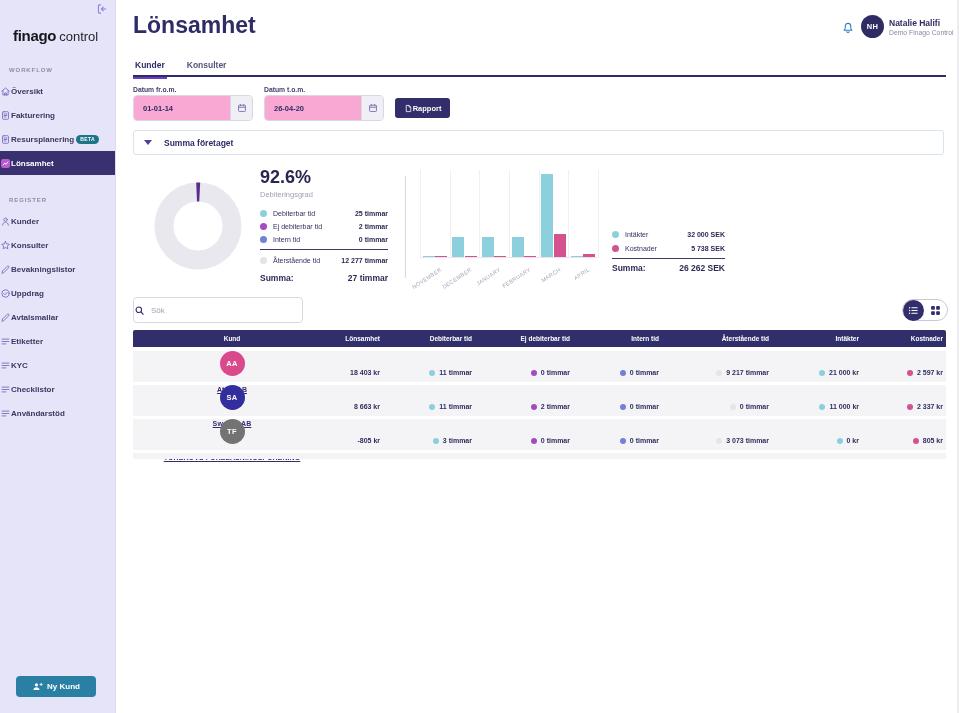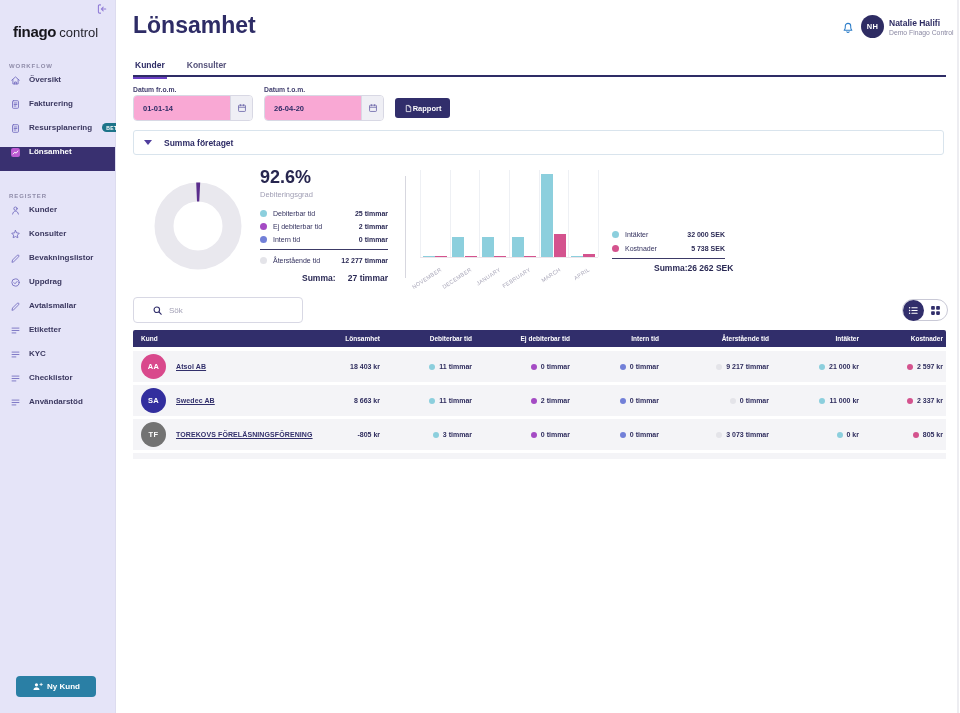--- a/index.html
+++ b/index.html
@@ -7,27 +7,27 @@
     font-family:"Liberation Sans", sans-serif; color:#312f6b; }
   body { position:relative; }
 
   
   .sidebar { position:absolute; left:0; top:0; width:116px; height:713px;
     background:#e5e4f8; border-right:1px solid #dddcef; }
   .collapse-btn { position:absolute; top:3px; right:6px; width:14px; height:14px;
     background:none; border:none; cursor:pointer; padding:0; }
   .collapse-btn svg { width:12px; height:12px; fill:none; stroke:#8f7ad6; stroke-width:1.4;
     stroke-linecap:round; stroke-linejoin:round; }
-  .logo { padding:15px 0 0 13px; white-space:nowrap;margin-top:8px; }
+  .logo { padding:27px 0 0 13px; white-space:nowrap; }
   .logo .brand { font-size:15px; font-weight:800; color:#17161c; letter-spacing:-.3px; }
   .logo .suffix { font-size:13px; font-weight:400; color:#26252e; margin-left:3px; }
   .section-label { margin:22px 0 6px 9px; font-size:6px; font-weight:bold;
     letter-spacing:.9px; color:#8f8ca9; }
-  .nav-item { display:flex; align-items:flex-start; height:24px; padding-left:10px;
-    gap:8px; cursor:pointer; }
+  .nav-item { display:flex; align-items:center; height:24px; 
+    cursor:pointer; }
   .nav-item .ico { width:11px; height:11px; flex:0 0 11px; display:flex; }
   .nav-item .ico svg { width:11px; height:11px; fill:none; stroke:#756ec0;
     stroke-width:1.3; stroke-linecap:round; stroke-linejoin:round; }
   .nav-item .lbl { font-size:8px; font-weight:600; color:#3b3860; white-space:nowrap; }
   .nav-item.active { background:#393070; }
   .nav-item.active .lbl { color:#fff; }
   .beta-badge { font-size:5px; font-weight:bold; color:#fff; background:#1d7489;
     border-radius:7px; padding:1.5px 4px; margin-left:2px; letter-spacing:.4px; }
   .new-customer { position:absolute; left:16px; bottom:16px; width:80px; height:21px;
     background:#2a7fa5; color:#fff; border:none; border-radius:4px; cursor:pointer;
@@ -80,57 +80,57 @@
   .donut { position:absolute; left:37px; top:181px; width:90px; height:90px; }
   .time-stats { position:absolute; left:144px; top:167px; width:128px; }
   .pct { font-size:18px; font-weight:bold; color:#27264f; }
   .pct-label { font-size:7.5px; color:#a09eb4; margin:2px 0 8px; }
   .leg-row { display:flex; align-items:center; height:13px; }
   .leg-label { font-size:7px; color:#33315e; flex:1; }
   .leg-val { font-size:7px; font-weight:bold; color:#2b2a55; white-space:nowrap; }
   .dot8 { width:7px; height:7px; border-radius:50%; margin-right:6px; flex:0 0 7px; }
   .leg-divider { border-top:1px solid #3c3a66; margin:3px 0 4px; }
   .summa-row { display:flex; margin-top:6px; align-items:baseline; }
-  .summa-label { font-size:8.5px; font-weight:bold; color:#2b2a55; flex:1;margin-left:42px; }
+  .summa-label { font-size:8.5px; font-weight:bold; color:#2b2a55; flex:1; }
   .summa-val { font-size:8.5px; font-weight:bold; color:#2b2a55; white-space:nowrap; }
   .v-divider { position:absolute; left:289px; top:176px; width:1px; height:102px; background:#d7d7df; }
 
   .bar-chart { position:absolute; left:304px; top:170px; width:178px; height:88px;
     border-bottom:1px solid #ece4e9; }
   .gridline { position:absolute; top:0; bottom:0; width:1px; background:#eef0f4; }
   .bar { position:absolute; bottom:0; width:12px; }
   .bar-label { position:absolute; width:44px; font-size:5.5px; color:#a8a6b8; letter-spacing:.3px;
     text-align:right; transform:rotate(-33deg); transform-origin:100% 50%; white-space:nowrap; }
   .money-stats { position:absolute; left:496px; top:227px; width:113px; }
   .money-stats .leg-row { height:14px; }
 
   
   .search-box { position:absolute; left:17px; top:297px; width:170px; height:26px;
     border:1px solid #d8d8e4; border-radius:4px; display:flex; align-items:center;
-    padding-left:18px; gap:6px; background:#fff; }
+    padding-left:0; gap:6px; background:#fff; }
   .search-box svg { width:11px; height:11px; fill:none; stroke:#312e6b; stroke-width:1.6; stroke-linecap:round; }
   .search-box input { border:none; outline:none; flex:1; font-size:8px; color:#44425f;
     font-family:inherit; min-width:0; }
   .search-box input::placeholder { color:#a2a0b5; }
   .view-toggle { position:absolute; left:786px; top:299px; width:46px; height:22px;
     border:1px solid #c9c9d6; border-radius:12px; display:flex; align-items:center; background:#fff; }
   .vt-btn { width:22px; height:22px; border:none; background:none; cursor:pointer;
     display:flex; align-items:center; justify-content:center; padding:0; }
   .vt-btn.active { background:#312e6b; border-radius:50%; width:21px; height:21px; margin-left:0; }
   .vt-btn svg { width:13px; height:13px; }
 
   
   .t-grid { display:grid; grid-template-columns:190px 60px 92px 98px 89px 110px 90px 84px; align-items:center; }
   .t-header { position:absolute; left:17px; top:330px; width:813px; height:17px;
     background:#312e6b; color:#fff; border-radius:2px 2px 0 0; }
   .t-header .c { font-size:6.5px; font-weight:bold; }
   .t-rows { position:absolute; left:17px; top:351px; width:813px; }
   .t-row { height:31px; background:#f4f4f7; margin-bottom:3px; }
   .c { text-align:right; padding-right:3px; white-space:nowrap; }
-  .c-kund { text-align:center; padding:0 0 0 8px; display:flex; align-items:center; gap:10px; }
+  .c-kund { text-align:center; padding:0 0 0 8px; display:flex; align-items:center; gap:10px;flex-direction:column; }
   .t-row .c { font-size:7px; font-weight:bold; color:#2f2d5e; }
   .row-avatar { width:25px; height:25px; border-radius:50%; color:#fff; font-size:7.5px;
     font-weight:bold; display:flex; align-items:center; justify-content:center;
     letter-spacing:.3px; flex:0 0 25px; }
   .row-name { font-size:7px; font-weight:bold; color:#312f6b; text-decoration:underline;
     cursor:pointer; letter-spacing:.1px; }
   .dot { display:inline-block; width:6px; height:6px; border-radius:50%; margin-right:4px;
     vertical-align:-1px; }
   .t-strip { position:absolute; left:17px; top:453px; width:813px; height:6px; background:#f4f4f7; }
 

